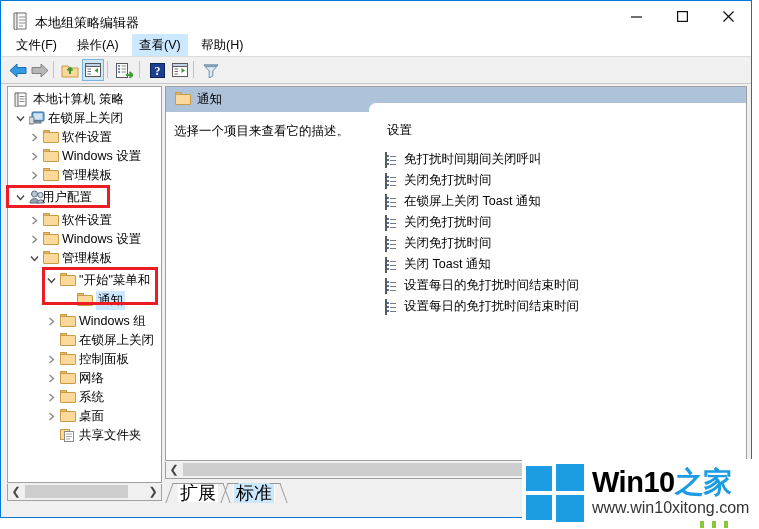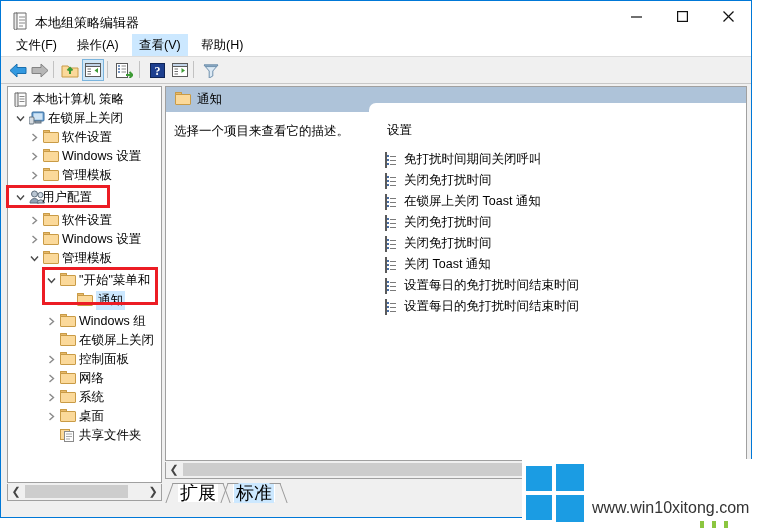--- a/index.html
+++ b/index.html
@@ -645,18 +645,21 @@
 <div class="redbox" style="left:6px;top:185px;width:104px;height:23px;"></div>
 <div class="redbox" style="left:42px;top:267px;width:116px;height:38px;"></div>
 
 <div id="watermark">
   <div id="wm-logo">
     <div style="left:0;top:2px;width:26px;height:25px;"></div>
     <div style="left:30px;top:0px;width:28px;height:27px;"></div>
     <div style="left:0;top:31px;width:26px;height:25px;"></div>
     <div style="left:30px;top:31px;width:28px;height:27px;"></div>
   </div>
+  <div id="wm-title">
+    <span>Win10</span><span class="cn">之家</span>
+  </div>
   <div id="wm-url">www.win10xitong.com</div>
 </div>
 
 <div class="gdot" style="left:700px;top:521px;"></div>
 <div class="gdot" style="left:712px;top:521px;"></div>
 <div class="gdot" style="left:724px;top:521px;"></div>
 
 </body></html>

